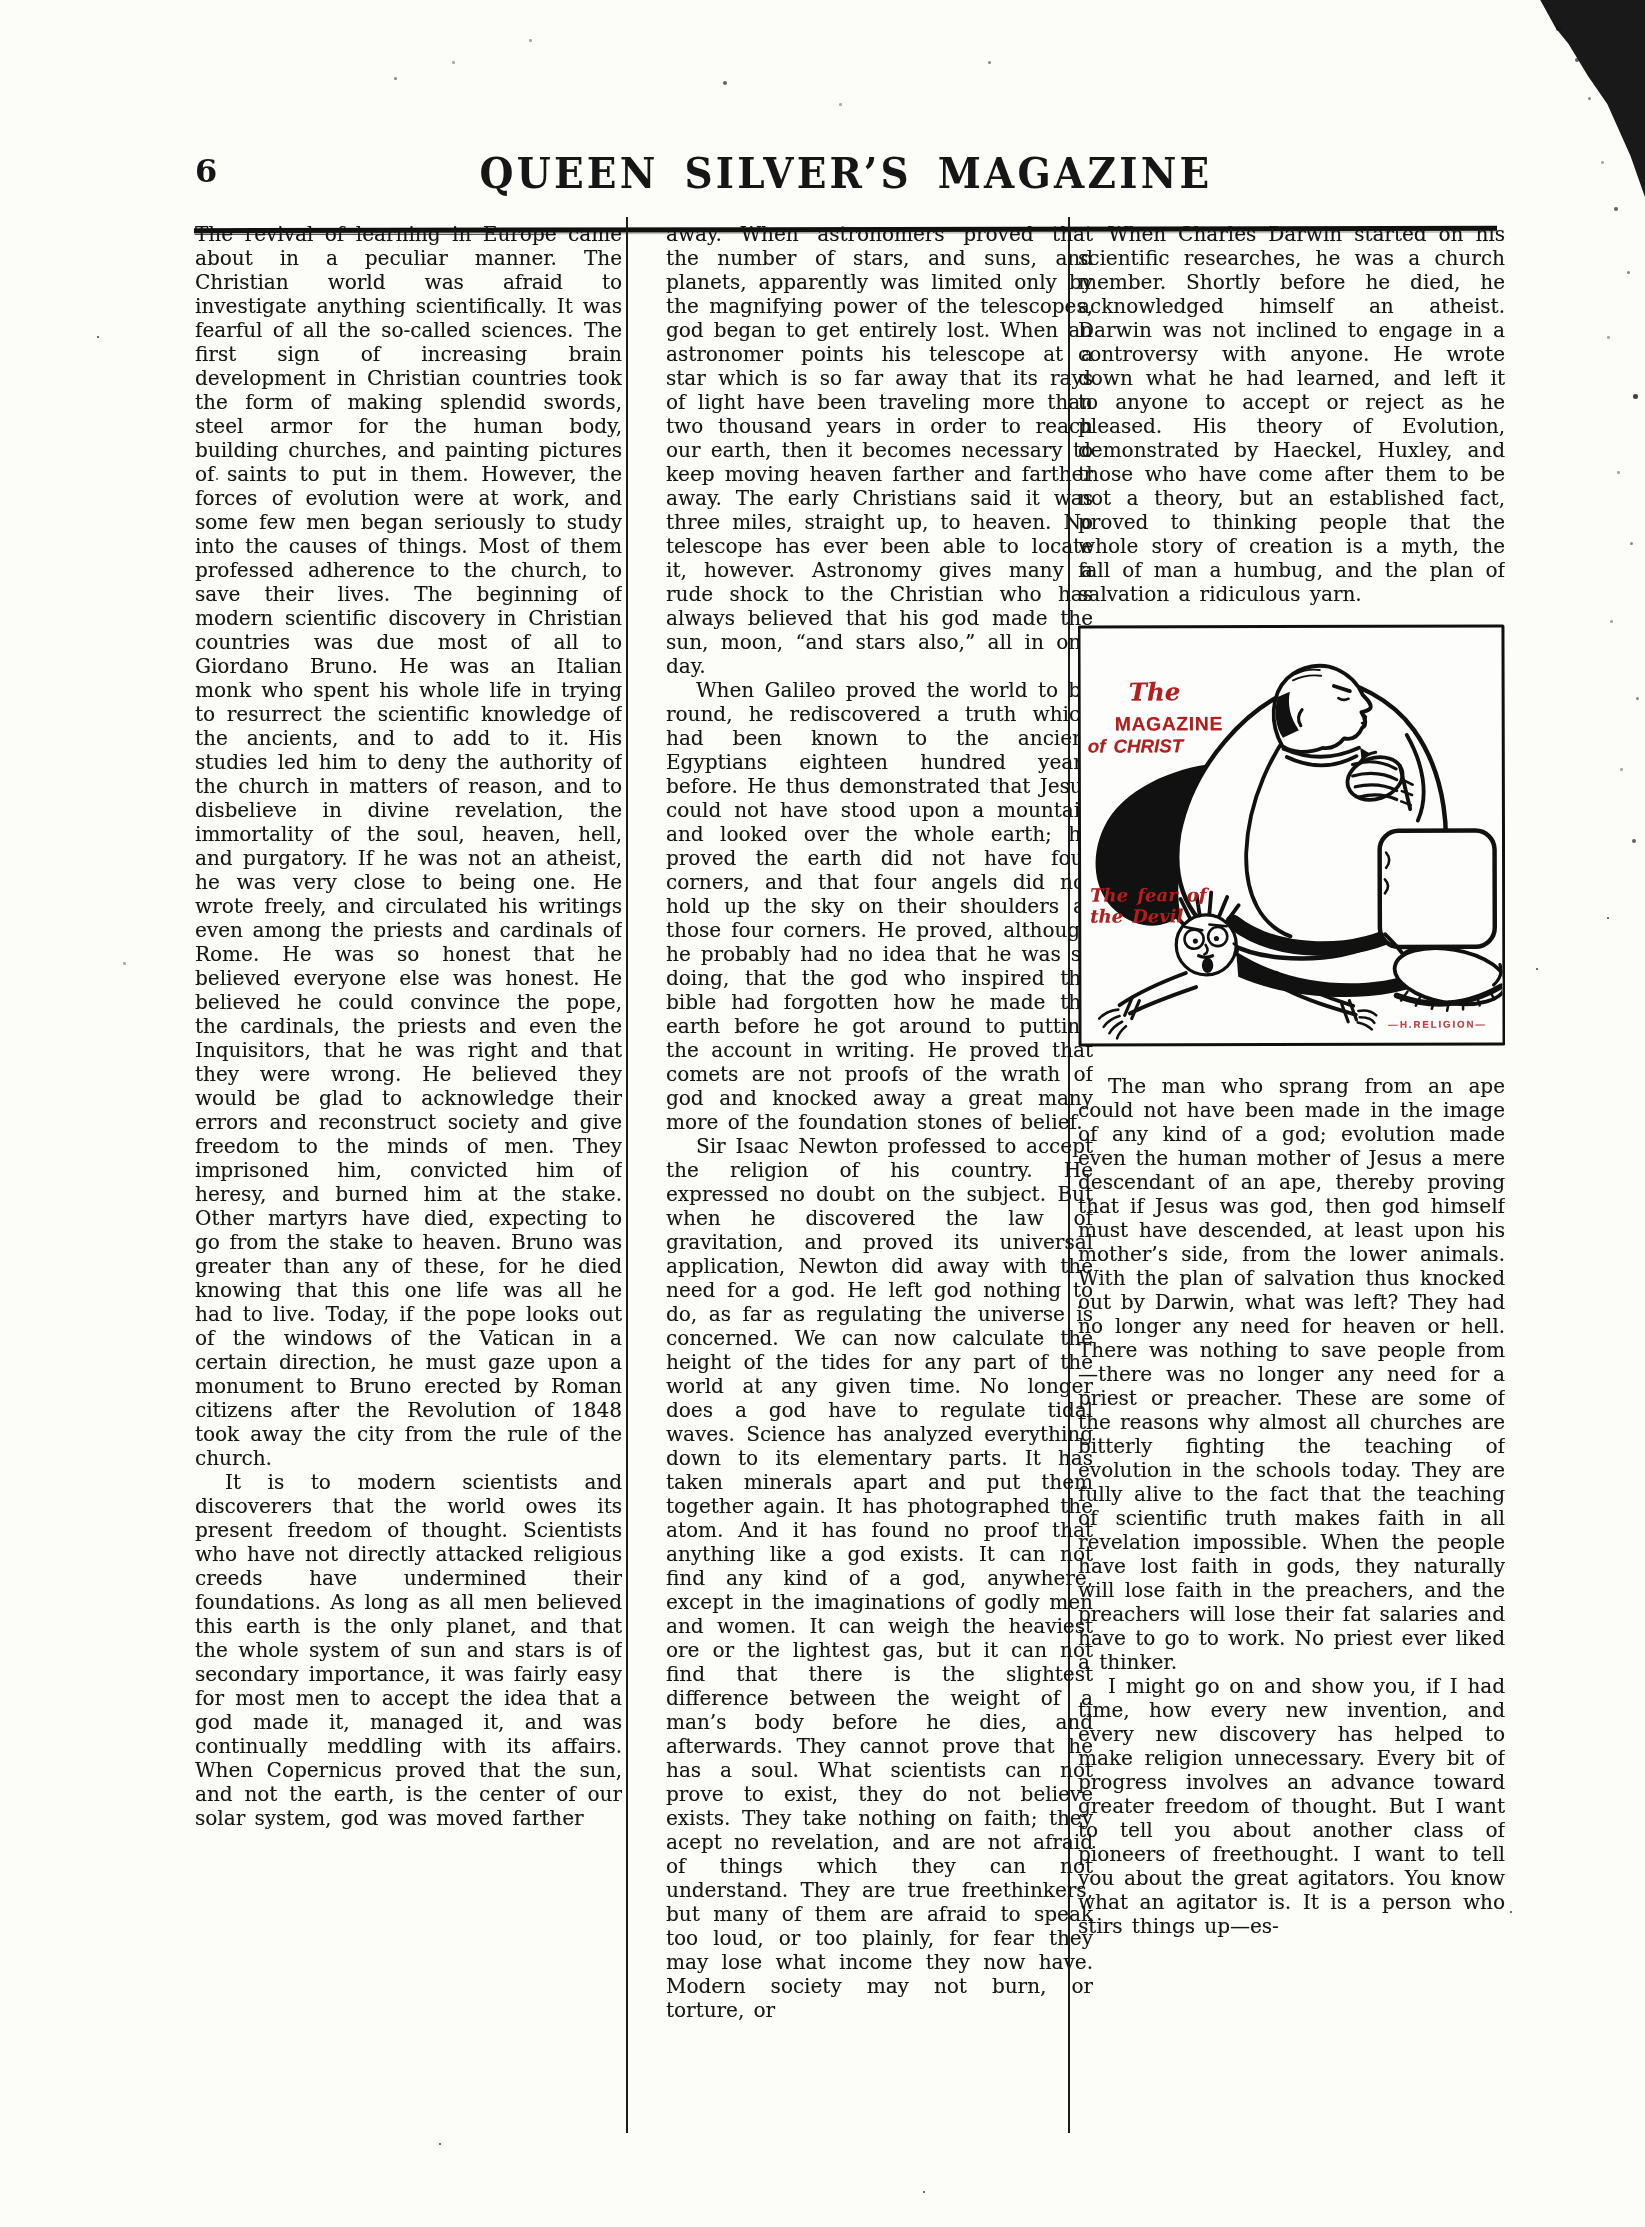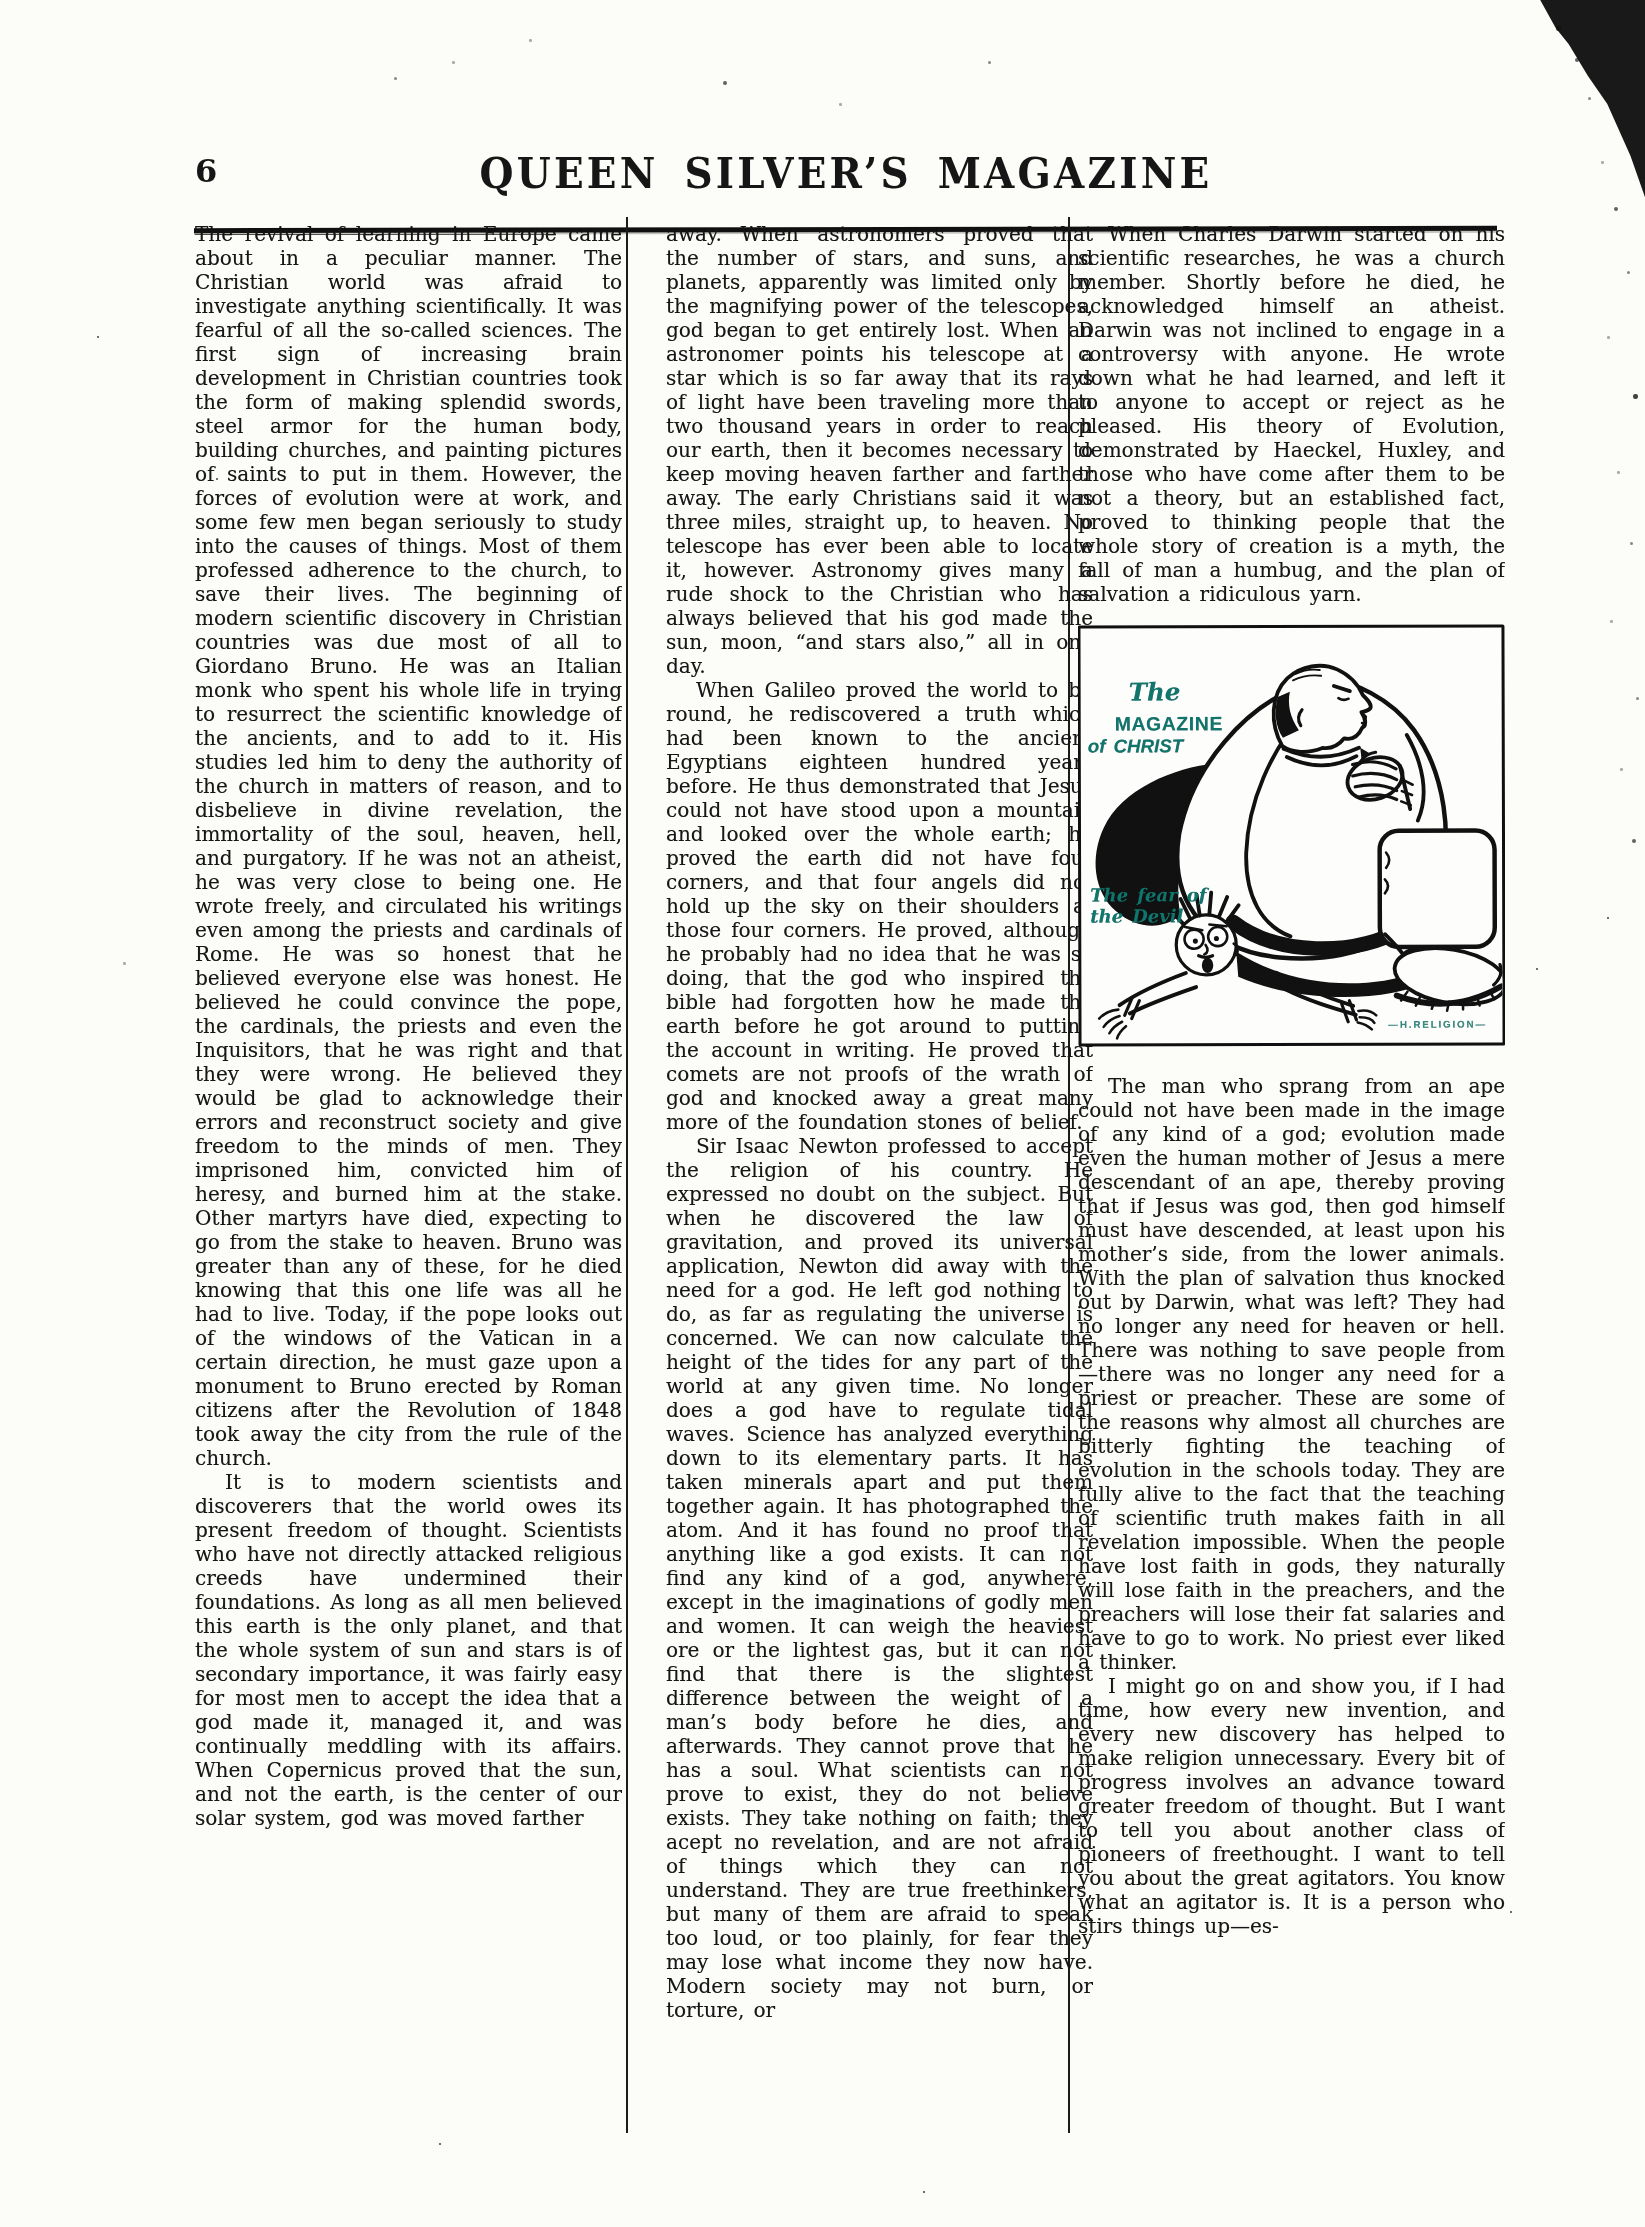--- a/index.html
+++ b/index.html
@@ -48,21 +48,21 @@
   #divider1{left:626px;}
   #divider2{left:1068px;}
   
   .cartoon{
     position:relative;box-sizing:border-box;
     width:100%;height:421px;margin:19.4px 0 28px 0;
     border:3.9px solid #101010;border-radius:1.9px;
     background:#fdfdfb;transform:rotate(-0.15deg);
   }
   .cartoon svg{position:absolute;left:0;top:0;width:100%;height:100%;}
-  .cap{position:absolute;color:#0f766e;white-space:nowrap;}
+  .cap{position:absolute;color:#b91c1c;white-space:nowrap;}
   .cap-the{left:48px;top:52px;font-size:24.5px;font-style:italic;font-weight:bold;}
   .cap-religion{left:34px;top:83px;font-size:19.4px;font-weight:bold;
     font-family:"Liberation Sans",sans-serif;letter-spacing:0.6px;}
   .cap-ofchrist{left:7px;top:106px;font-size:18.7px;font-weight:bold;font-style:italic;
     font-family:"Liberation Sans",sans-serif;}
   .cap-fear{left:9px;top:256px;font-size:18px;font-style:italic;font-weight:bold;
     line-height:21px;}
   .cap-sig{right:15.5px;bottom:6.5px;font-size:9.7px;letter-spacing:1.9px;
     font-family:"Liberation Sans",sans-serif;font-weight:bold;opacity:.85;}
   

